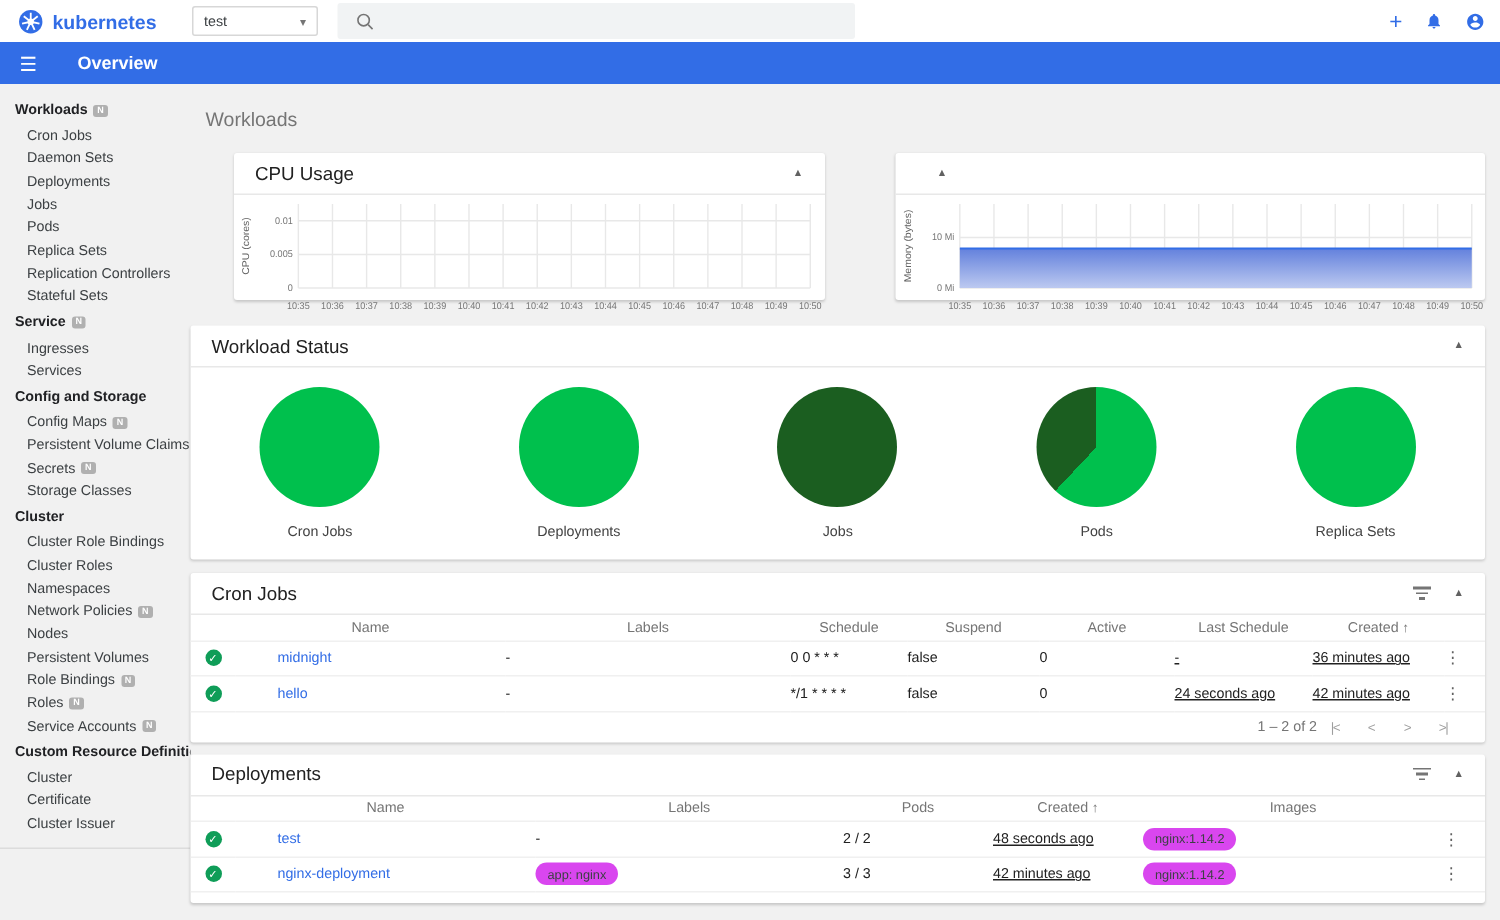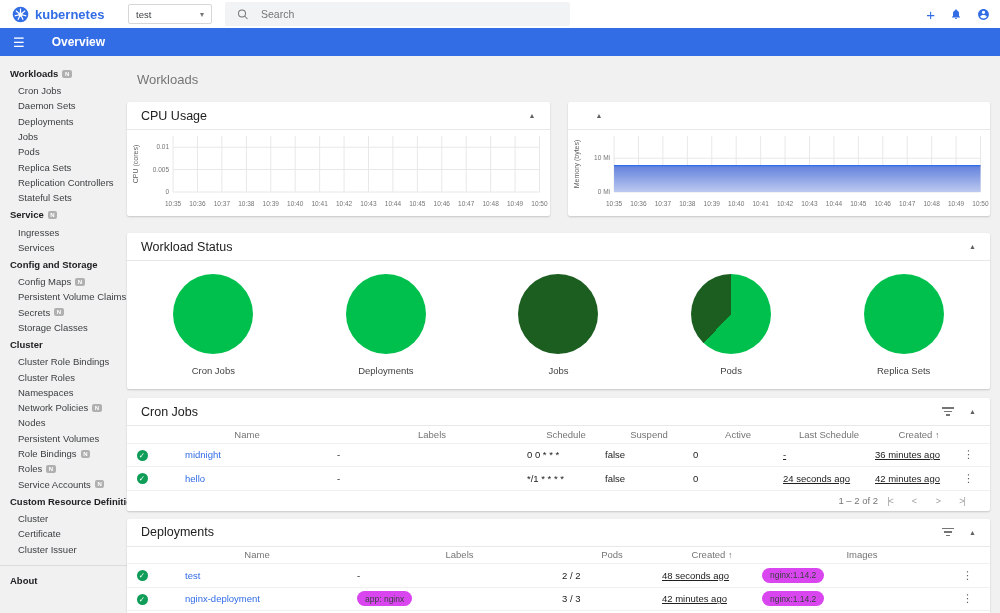--- a/index.html
+++ b/index.html
@@ -41,21 +41,21 @@
   
   .card { background:#fff; border-radius:2px; box-shadow:0 1px 2px rgba(0,0,0,.18); }
   .card-header { display:flex; align-items:center; height:28px; padding:0 14px; border-bottom:1px solid #e8e8e8; }
   .card-title { font-size:12.5px; color:#212121; flex:1; }
   .caret-up { color:#616161; font-size:7px; cursor:pointer; margin-left:14px; }
   .filter-icon { width:14px; cursor:pointer; }
   .filter-icon i { display:block; height:1.5px; background:#757575; margin:2px auto; }
   .fb1 { width:12px; } .fb2 { width:8px; } .fb3 { width:4px; }
 
   .charts-row { display:flex; gap:18px; margin-bottom:17px; }
-  .chart-card { flex:1; height:114px; }
+  .chart-card { flex:1; height:98px;margin-left:29px; }
   .chart-body svg { display:block; }
   .chart-body text { font-family:"Liberation Sans", sans-serif; }
 
   .status-card { margin-bottom:9px; }
   .pies { display:flex; height:128px; align-items:center; }
   .pie-cell { flex:1; display:flex; flex-direction:column; align-items:center; }
   .pie { width:80px; height:80px; border-radius:50%; }
   .pie-label { margin-top:11px; font-size:9.5px; color:#424242; }
 
   .table-card { margin-bottom:8px; }
@@ -99,21 +99,20 @@
   <div class="ns-select">
     <span>test</span>
     <span class="sel-caret">▾</span>
   </div>
 
   <div class="searchbar">
     <svg width="13" height="13" viewBox="0 0 24 24" fill="none" stroke="#757575" stroke-width="2">
       <circle cx="10" cy="10" r="7"></circle>
         <line x1="15.5" y1="15.5" x2="21" y2="21"></line>
     </svg>
-    <input placeholder="Search" style="">
   </div>
 
   <div class="top-icons">
     <span class="plus-btn">+</span>
     <span class="icon-btn">
       <svg width="12" height="12" viewBox="0 0 24 24" fill="#326de6">
           <path d="M12 22c1.1 0 2-.9 2-2h-4c0 1.1.9 2 2 2zm6-6v-5c0-3.1-1.6-5.6-4.5-6.3V4c0-.8-.7-1.5-1.5-1.5S10.5 3.2 10.5 4v.7C7.6 5.4 6 7.9 6 11v5l-2 2v1h16v-1l-2-2z"></path>
         </svg>
     </span>
     <span class="icon-btn">
@@ -226,21 +225,20 @@
       <div class="side-item">
         <span>Cluster</span>
       </div>
       <div class="side-item">
         <span>Certificate</span>
       </div>
       <div class="side-item">
         <span>Cluster Issuer</span>
       </div>
       <div class="side-divider"></div>
-      <div class="side-hdr footer">About</div>
     </div>
 
   <div class="main">
     <div class="page-title">Workloads</div>
 
     <div class="charts-row">
       <div class="card chart-card">
         <div class="card-header">
           <span class="card-title">CPU Usage</span>
           <span class="caret-up">▲</span>

